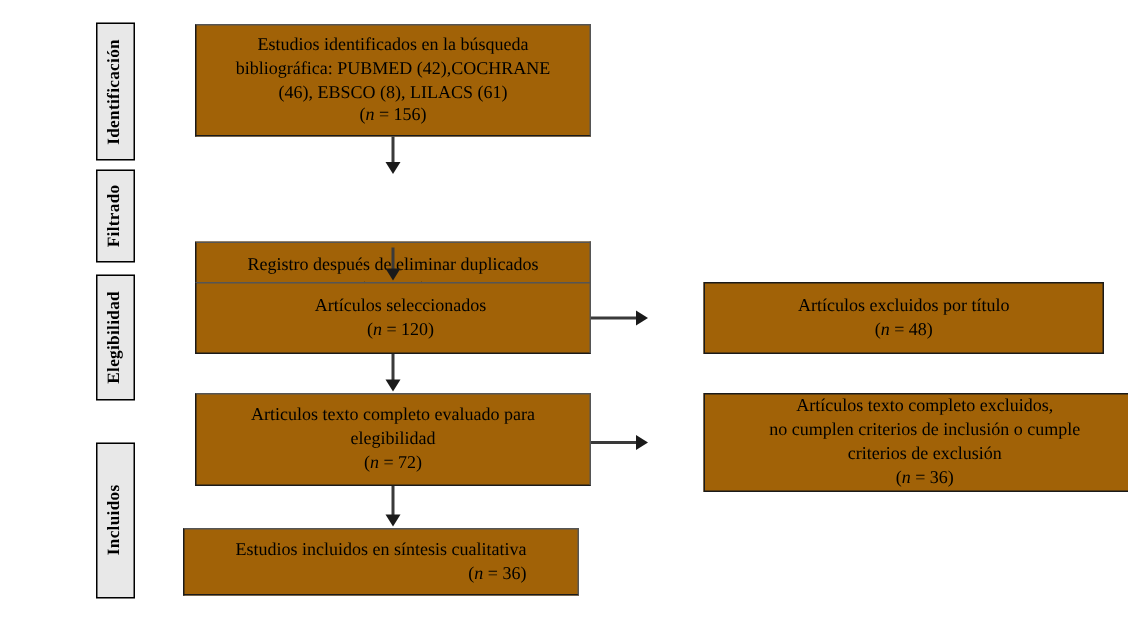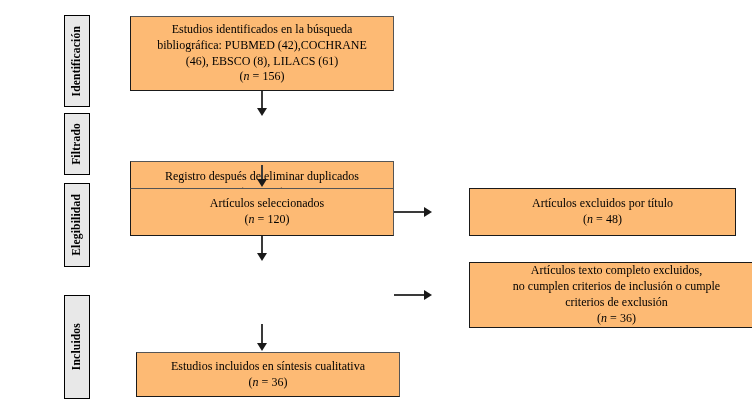--- a/index.html
+++ b/index.html
@@ -36,21 +36,21 @@
     font-size: 11.5px;
     font-weight: bold;
     letter-spacing: 0.2px;
     white-space: nowrap;
     line-height: 1;
   }
 
   
   .flow-box {
     position: absolute;
-    background: #fdba74;
+    background: #a16207;
     border: 1px solid #555555;
     border-left-color: #1a1a1a;
     border-bottom-color: #1a1a1a;
     box-sizing: border-box;
     display: flex;
     align-items: center;
     justify-content: center;
     text-align: center;
     padding: 2px 6px;
   }
@@ -126,22 +126,27 @@
   <div class="flow-box" style="left:130px; top:117px; width:264px; height:48px;margin-top:44px;">
     <div class="box-text">Registro después de eliminar duplicados
 (<i>n</i> = 120)</div>
   </div>
 
   <div class="flow-box" style="left:130px; top:188px; width:264px; height:48px;padding-left:16px;">
     <div class="box-text">Artículos seleccionados
 (<i>n</i> = 120)</div>
   </div>
 
+  <div class="flow-box" style="left:130px; top:262px; width:264px; height:62px;">
+    <div class="box-text">Articulos texto completo evaluado para
+elegibilidad
+(<i>n</i> = 72)</div>
+  </div>
 
-  <div class="flow-box" style="left:136px; top:352px; width:264px; height:45px;">
+  <div class="flow-box" style="left:122px; top:352px; width:264px; height:45px;text-align:right;">
     <div class="box-text">Estudios incluidos en síntesis cualitativa
 (<i>n</i> = 36)</div>
   </div>
 
   <div class="flow-box right-box" style="left:433px; top:188px; width:267px; height:48px;">
     <div class="box-text">Artículos excluidos por título
 (<i>n</i> = 48)</div>
   </div>
 
   <div class="flow-box right-box" style="left:433px; top:262px; width:295px; height:66px;">

